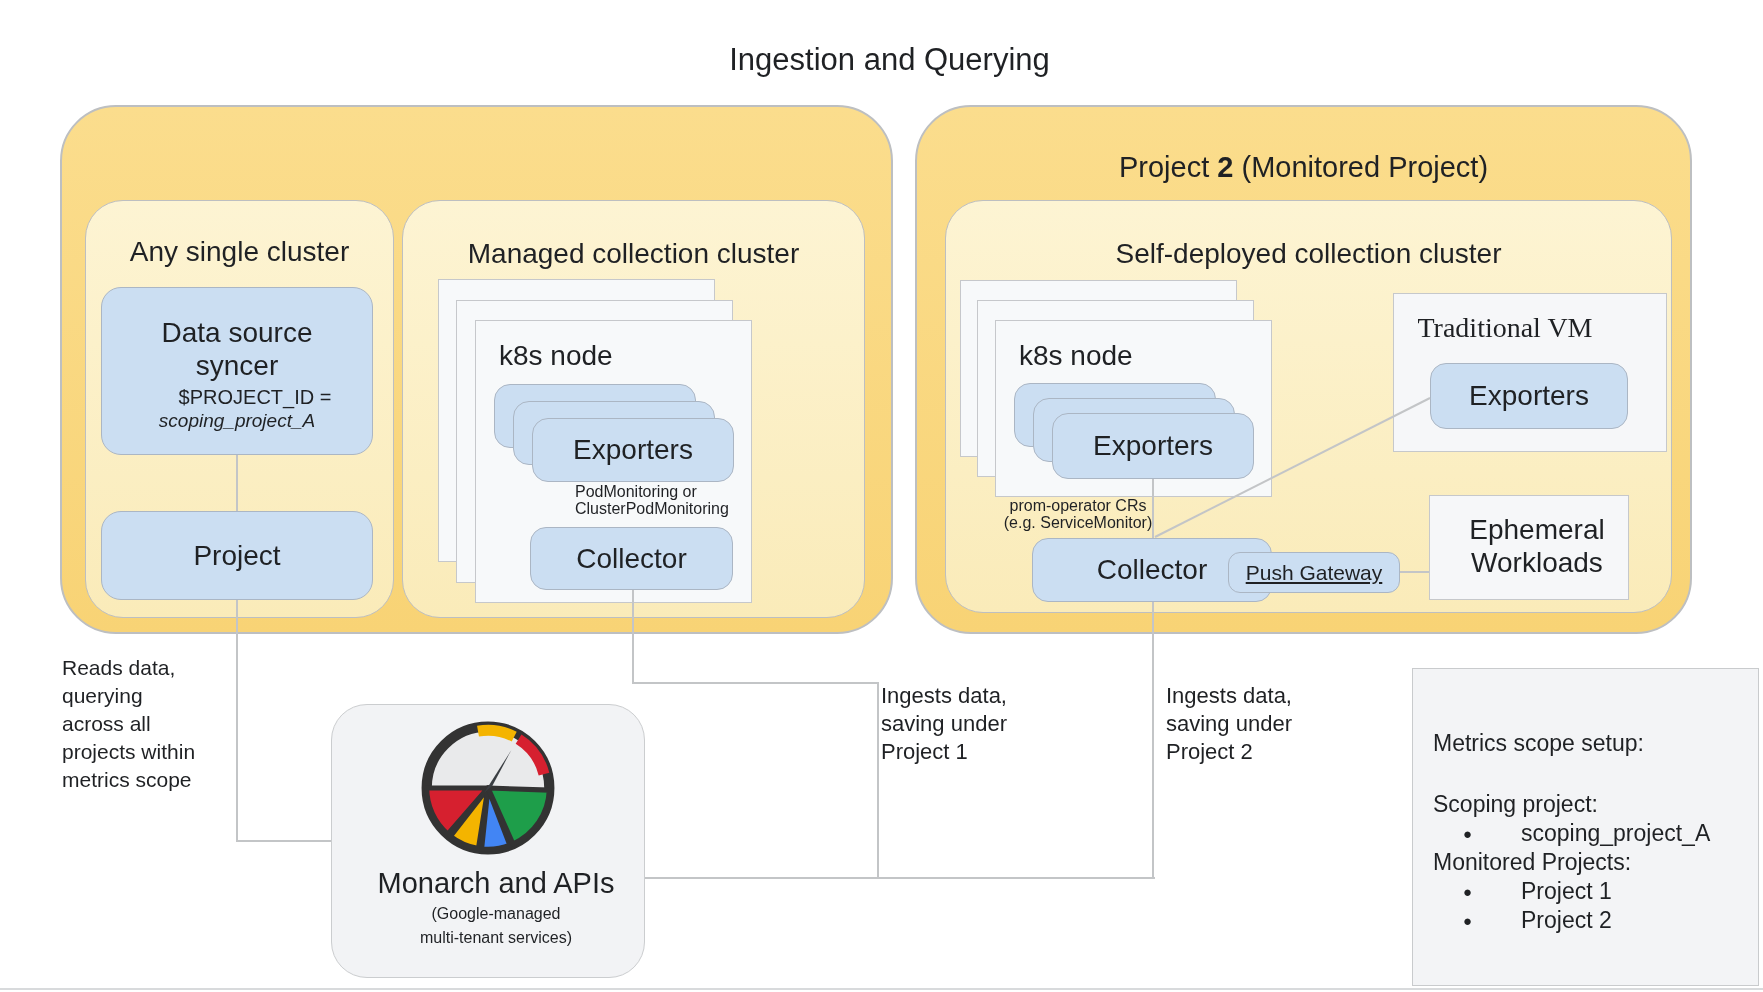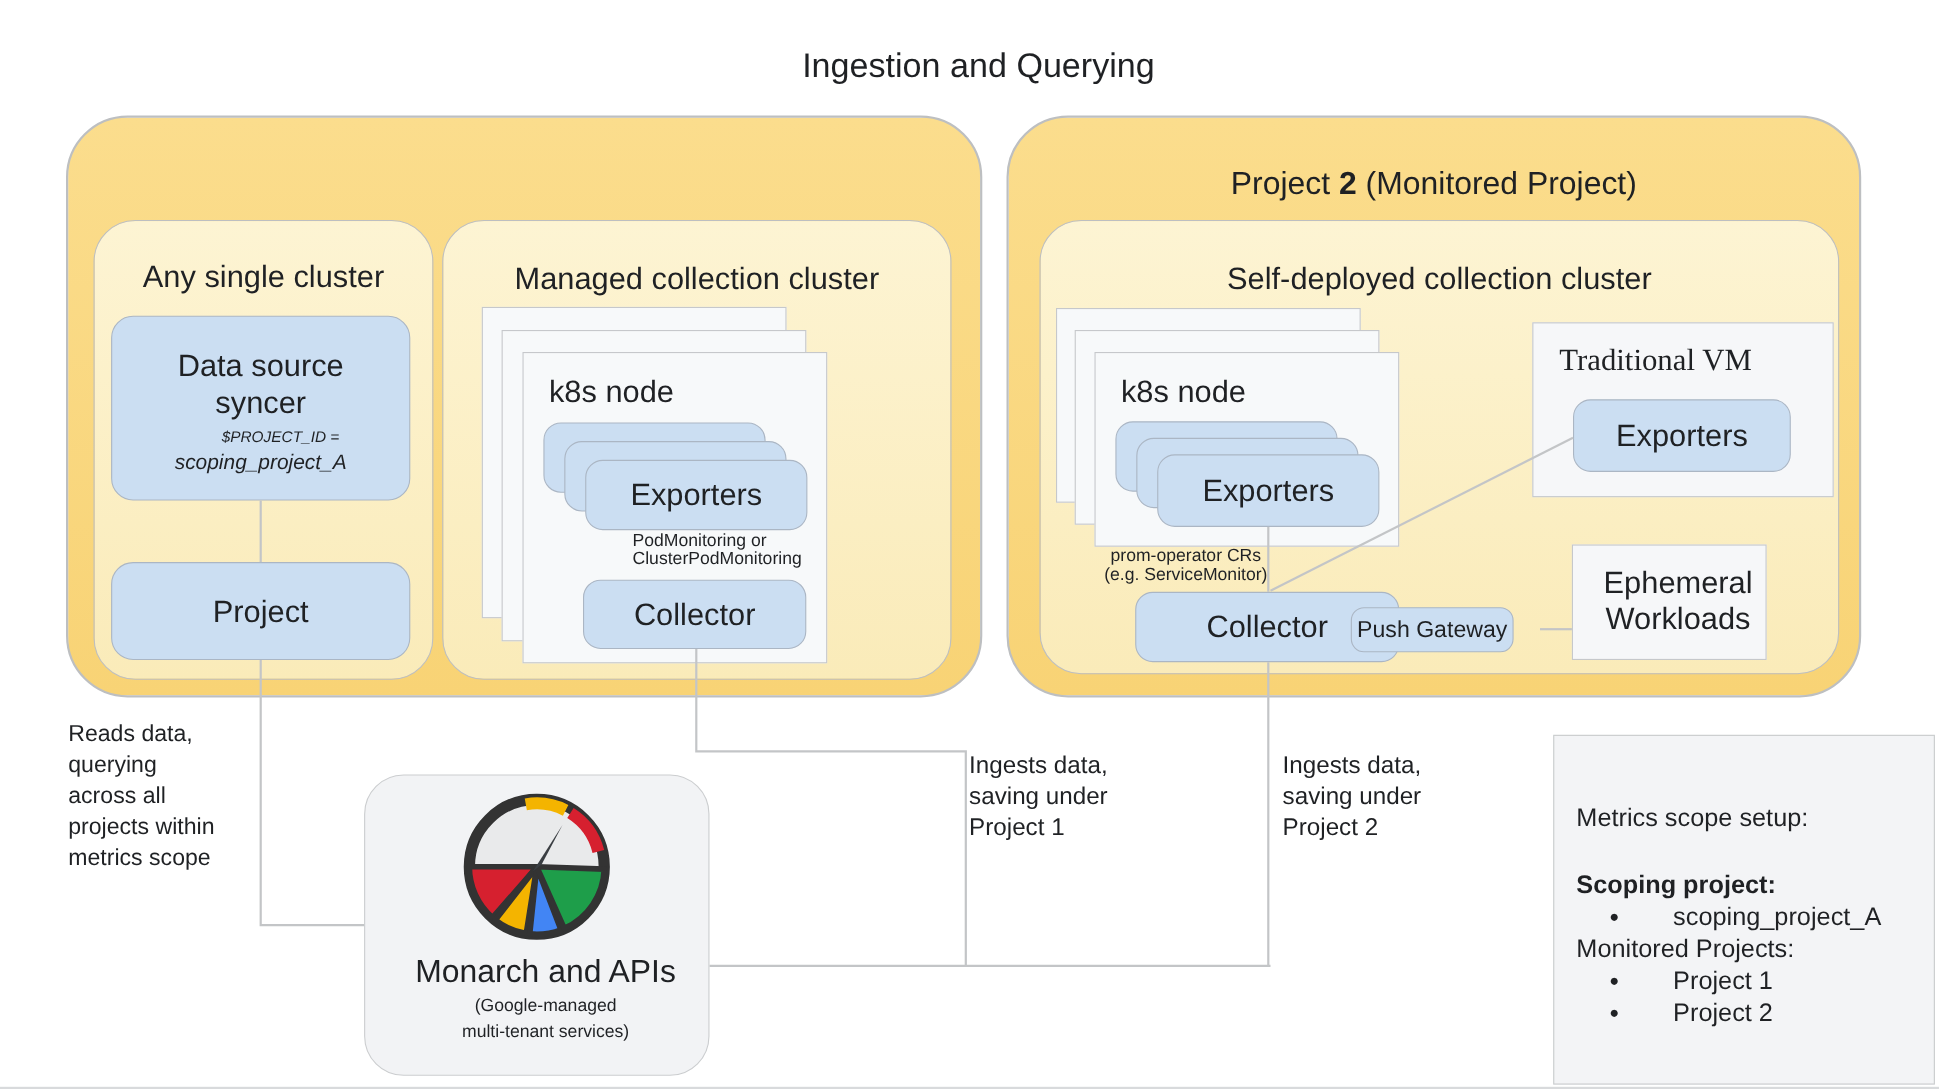--- a/index.html
+++ b/index.html
@@ -66,21 +66,21 @@
     <div>ClusterPodMonitoring</div>
   </div>
 
   <div class="abs blue-box big-label" style="left:530px;top:527px;width:203px;height:63px;">
     <span>Collector</span>
   </div>
 
   <div class="abs blue-box" style="left:101px;top:287px;width:272px;height:168px;border-radius:20px;flex-direction:column;padding-top:6px;">
     <div style="font-size:28px;line-height:33px;">Data source</div>
     <div style="font-size:28px;line-height:33px;">syncer</div>
-    <div style="font-size:14px;line-height:23px;font-style:italic;margin-top:4px;margin-left:36px;">$PROJECT_ID =</div>
+    <div style="font-size:20px;line-height:23px;margin-top:4px;margin-left:36px;">$PROJECT_ID =</div>
     <div style="font-size:19px;line-height:23px;font-style:italic;">scoping_project_A</div>
   </div>
   <div class="abs blue-box big-label" style="left:101px;top:511px;width:272px;height:89px;border-radius:20px;">
     <span>Project</span>
   </div>
 
   <div class="abs sheet" style="left:960px;top:280px;width:277px;height:177px;"></div>
   <div class="abs sheet" style="left:977px;top:300px;width:277px;height:177px;"></div>
   <div class="abs sheet" style="left:995px;top:320px;width:277px;height:177px;"></div>
   <div class="abs big-label" style="left:1019px;top:340px;">k8s node</div>
@@ -92,31 +92,31 @@
   </div>
 
   <div class="abs note center-text" style="left:980px;top:497px;width:180px;">
     <div>prom-operator CRs</div>
     <div>(e.g. ServiceMonitor)</div>
   </div>
 
   <div class="abs blue-box big-label" style="left:1032px;top:538px;width:240px;height:64px;">
     <span>Collector</span>
   </div>
-  <div class="abs blue-box" style="left:1228px;top:552px;width:148px;height:41px;border-radius:12px;font-size:21px;">
+  <div class="abs blue-box" style="left:1228px;top:552px;width:172px;height:41px;border-radius:12px;font-size:21px;text-decoration:underline;">
     <span>Push Gateway</span>
   </div>
 
   <div class="abs white-box" style="left:1393px;top:293px;width:274px;height:159px;"></div>
   <div class="abs cluster-title" style="left:1393px;top:312px;width:224px;font-family:Liberation Serif, serif;">Traditional VM</div>
   <div class="abs blue-box big-label" style="left:1430px;top:363px;width:198px;height:66px;">
     <span>Exporters</span>
   </div>
 
-  <div class="abs white-box" style="left:1429px;top:495px;width:177px;height:105px;">
+  <div class="abs white-box" style="left:1429px;top:495px;width:200px;height:105px;">
     <div class="center-text" style="font-size:28px;line-height:33px;margin-top:17px;">
       <div>Ephemeral</div>
       <div>Workloads</div>
     </div>
   </div>
 
   <div class="abs" style="left:331px;top:704px;width:314px;height:274px;background:#F2F3F5;border:1.5px solid #CBCDCF;border-radius:36px;">
     <div style="text-align:center;margin-top:10px;">
       <span>
         <svg width="146" height="146" viewBox="0 0 200 200">
@@ -151,21 +151,21 @@
     <div>Project 1</div>
   </div>
   <div class="abs annot" style="left:1166px;top:682px;width:160px;">
     <div>Ingests data,</div>
     <div>saving under</div>
     <div>Project 2</div>
   </div>
 
   <div class="abs metrics-box" style="left:1412px;top:668px;width:347px;height:318px;padding:60px 0 0 20px;">
     <div>Metrics scope setup:</div>
-    <div style="margin-top:32px;font-weight:bold;">Scoping project:</div>
+    <div style="margin-top:32px;">Scoping project:</div>
     <div class="metrics-row">
       <span class="metrics-bullet">●</span>
       <span>scoping_project_A</span>
     </div>
     <div>Monitored Projects:</div>
     <div class="metrics-row">
       <span class="metrics-bullet">●</span>
       <span>Project 1</span>
     </div>
     <div class="metrics-row">

